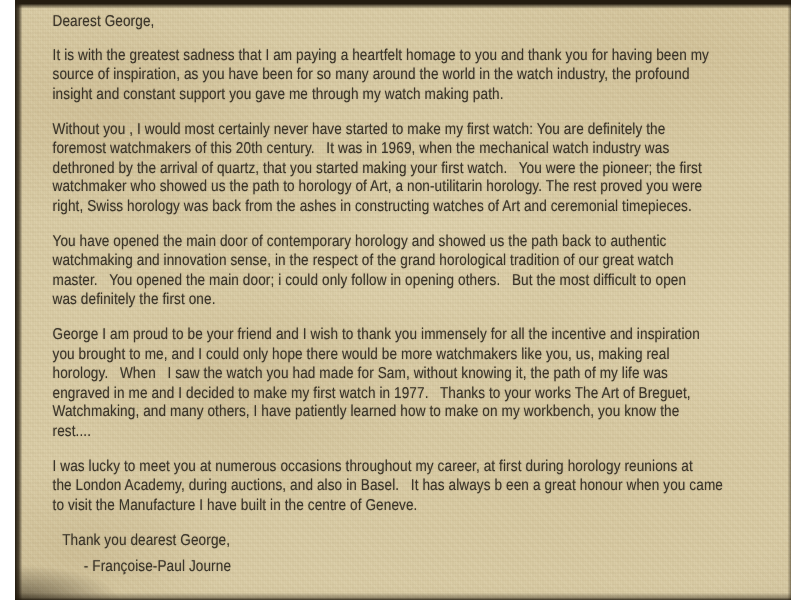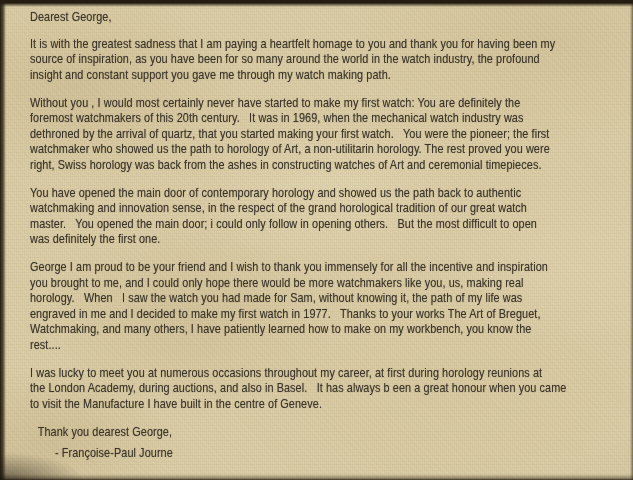--- a/index.html
+++ b/index.html
@@ -19,20 +19,21 @@
     inset: 0;
     background:
       radial-gradient(240px 130px at 12% 18%, rgba(186,163,118,0.28), transparent 70%),
       radial-gradient(280px 150px at 86% 8%,  rgba(196,175,130,0.30), transparent 70%),
       radial-gradient(320px 170px at 72% 82%, rgba(208,190,145,0.20), transparent 70%),
       radial-gradient(210px 130px at 30% 66%, rgba(176,152,106,0.18), transparent 70%),
       radial-gradient(190px 110px at 52% 40%, rgba(238,228,196,0.30), transparent 70%),
       radial-gradient(170px 100px at 8%  92%, rgba(170,146,100,0.22), transparent 70%),
       radial-gradient(200px 120px at 92% 55%, rgba(232,221,188,0.25), transparent 70%),
       #d9cca6;
+    margin-left: 12px;
   }
   
   .grain {
     position: absolute;
     inset: 0;
     background-image:
       repeating-linear-gradient(0deg,  rgba(121,97,58,0.05) 0 1px, transparent 1px 3px),
       repeating-linear-gradient(90deg, rgba(140,115,70,0.05) 0 1px, transparent 1px 2px),
       repeating-linear-gradient(45deg, rgba(255,250,230,0.05) 0 2px, transparent 2px 5px);
     pointer-events: none;

